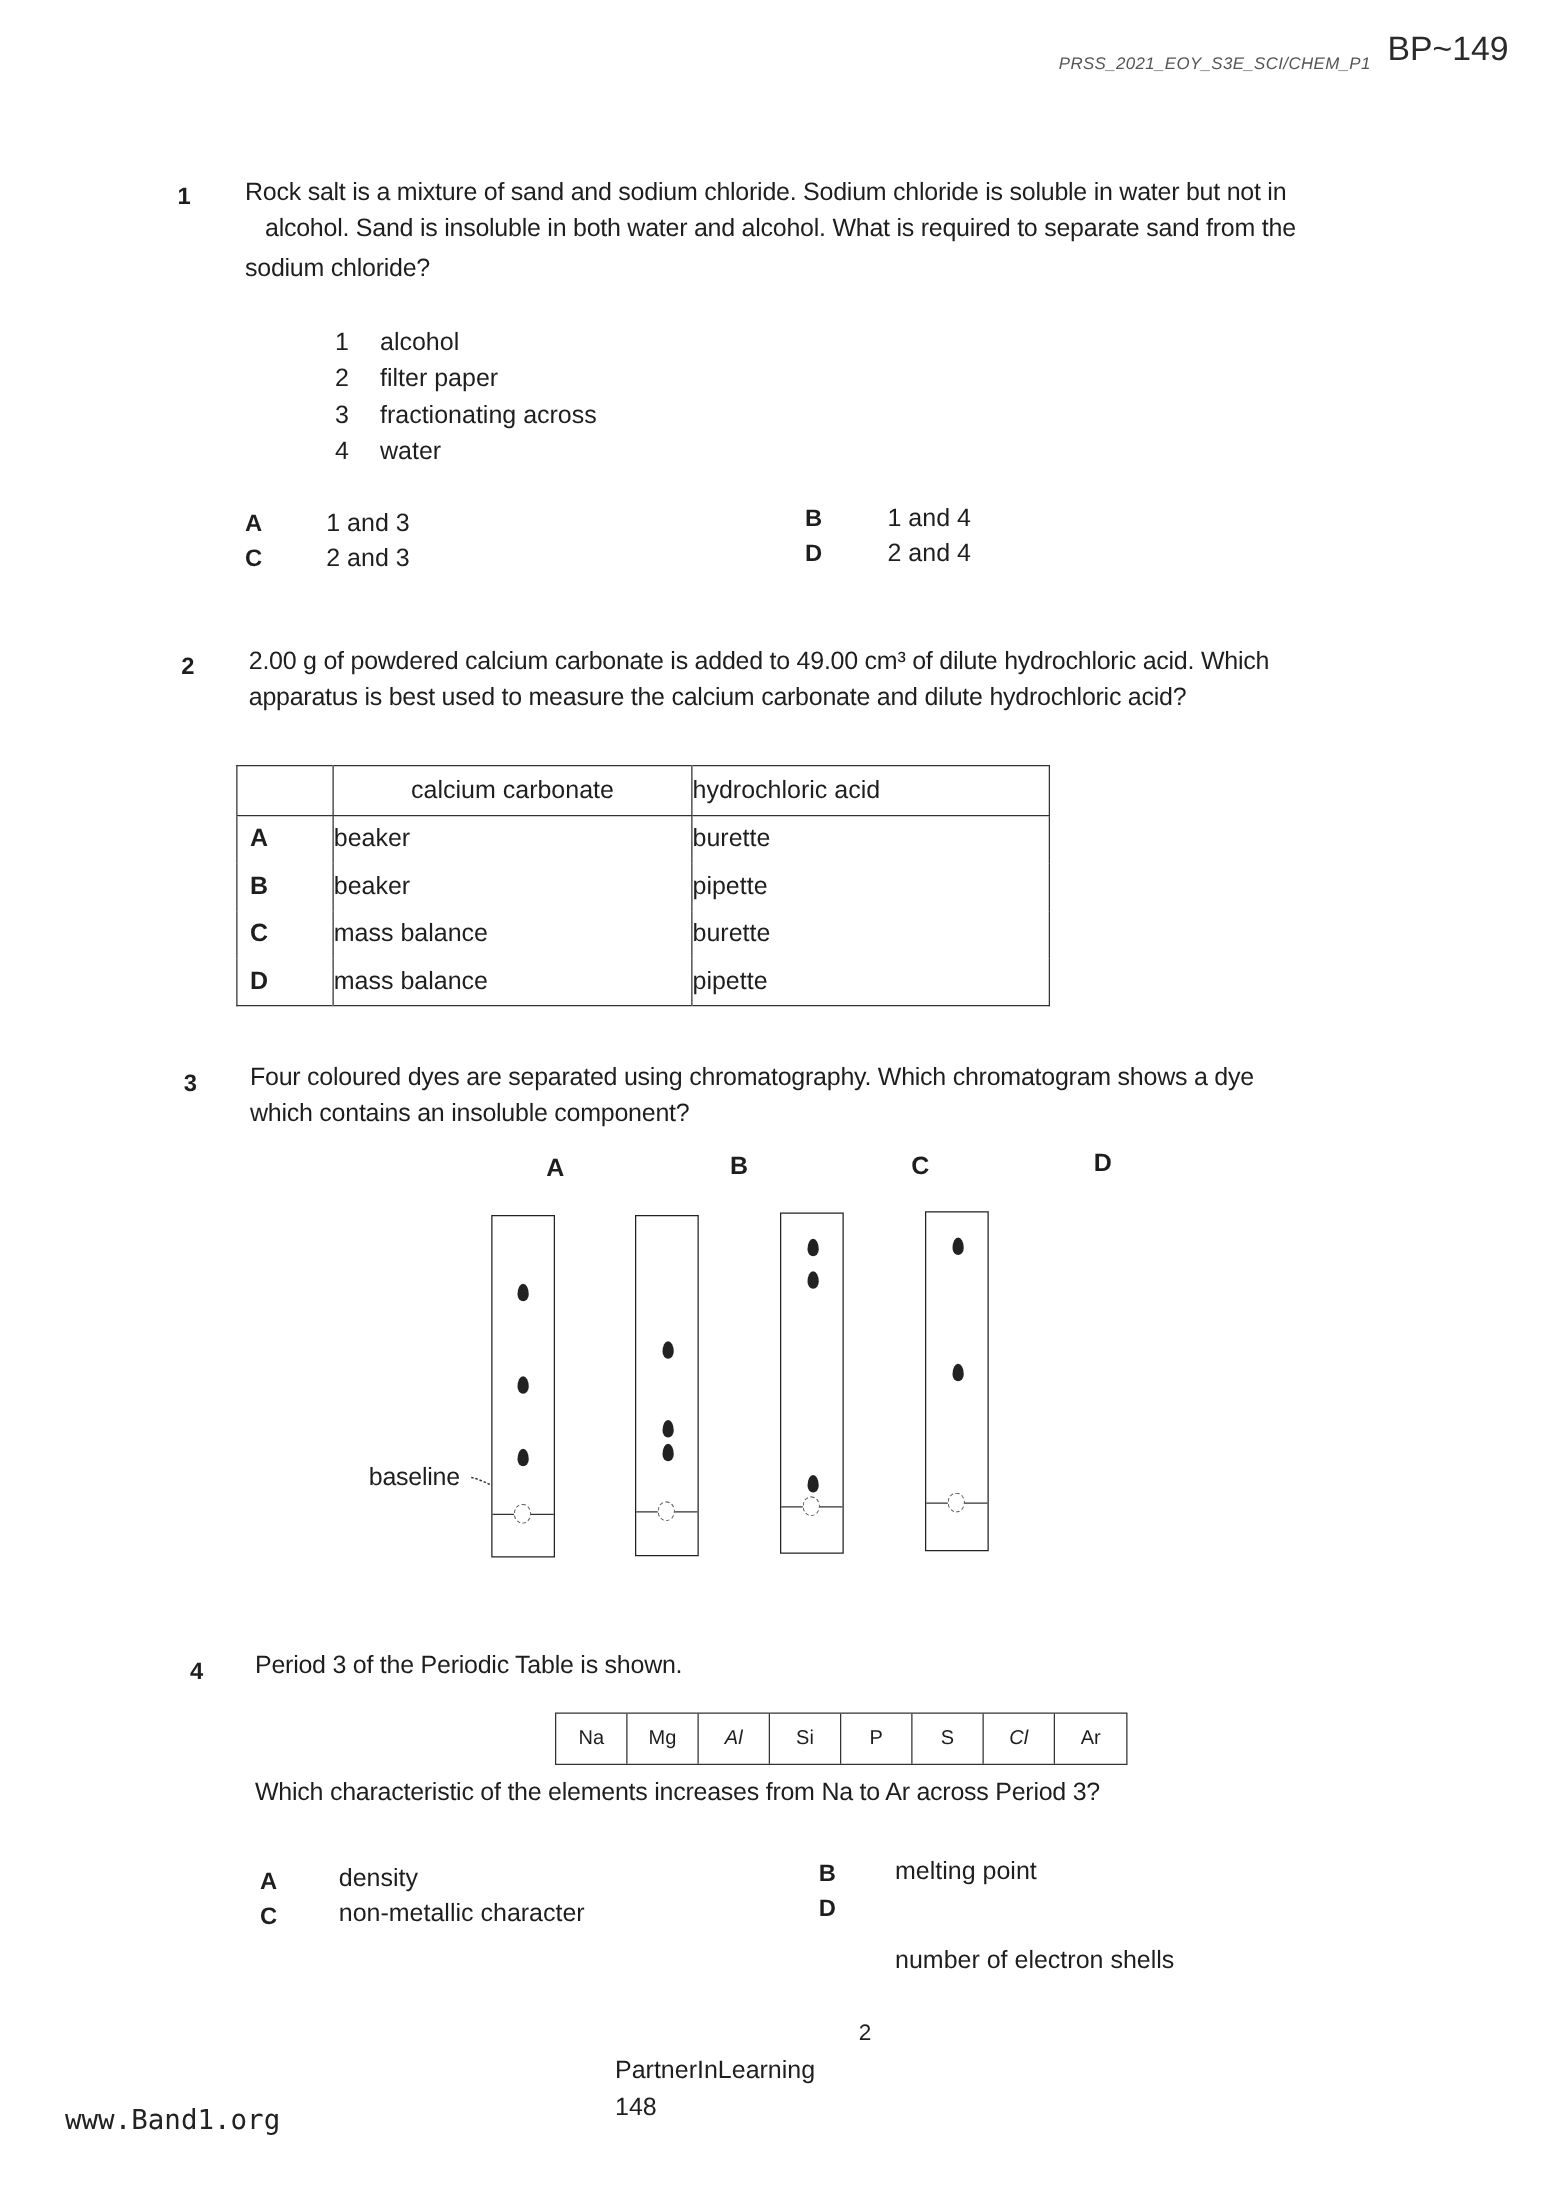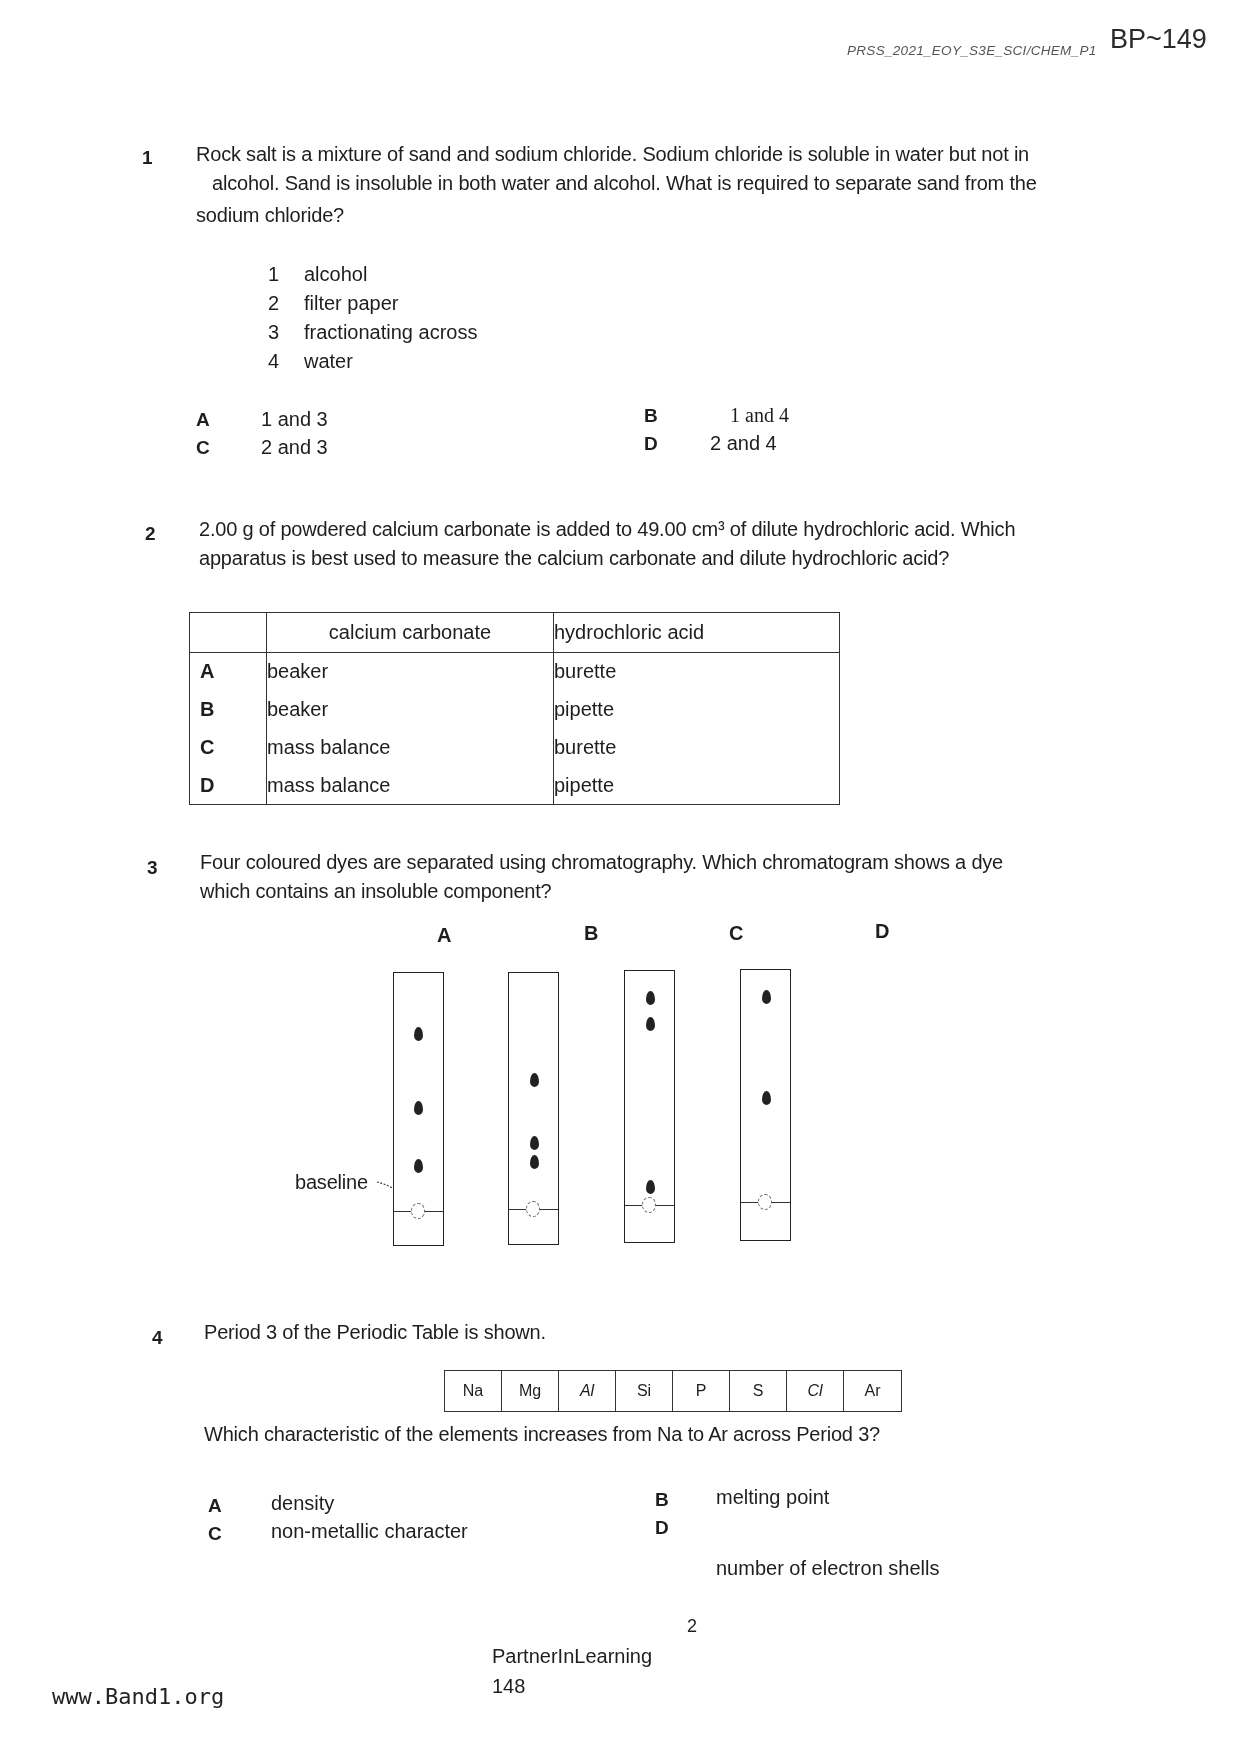--- a/index.html
+++ b/index.html
@@ -69,21 +69,21 @@
   <div>
     <div class="abs optl" style="left:196px; top:409px;">A</div>
     <div class="abs opt" style="left:261px; top:408px;">1 and 3</div>
   </div>
   <div>
     <div class="abs optl" style="left:196px; top:437px;">C</div>
     <div class="abs opt" style="left:261px; top:436px;">2 and 3</div>
   </div>
   <div>
     <div class="abs optl" style="left:644px; top:405px;">B</div>
-    <div class="abs opt" style="left:730px; top:404px;font-family:Liberation Serif, serif;">1 and 4</div>
+    <div class="abs opt" style="left:710px; top:404px;">1 and 4</div>
   </div>
   <div>
     <div class="abs optl" style="left:644px; top:433px;">D</div>
     <div class="abs opt" style="left:710px; top:432px;">2 and 4</div>
   </div>
 </section>
 
 <section>
   <div class="abs qnum" style="left:145px; top:523px;">2</div>
   <div class="abs qtext" style="left:199px; top:515px;">2.00 g of powdered calcium carbonate is added to 49.00 cm³ of dilute hydrochloric acid. Which</div>

